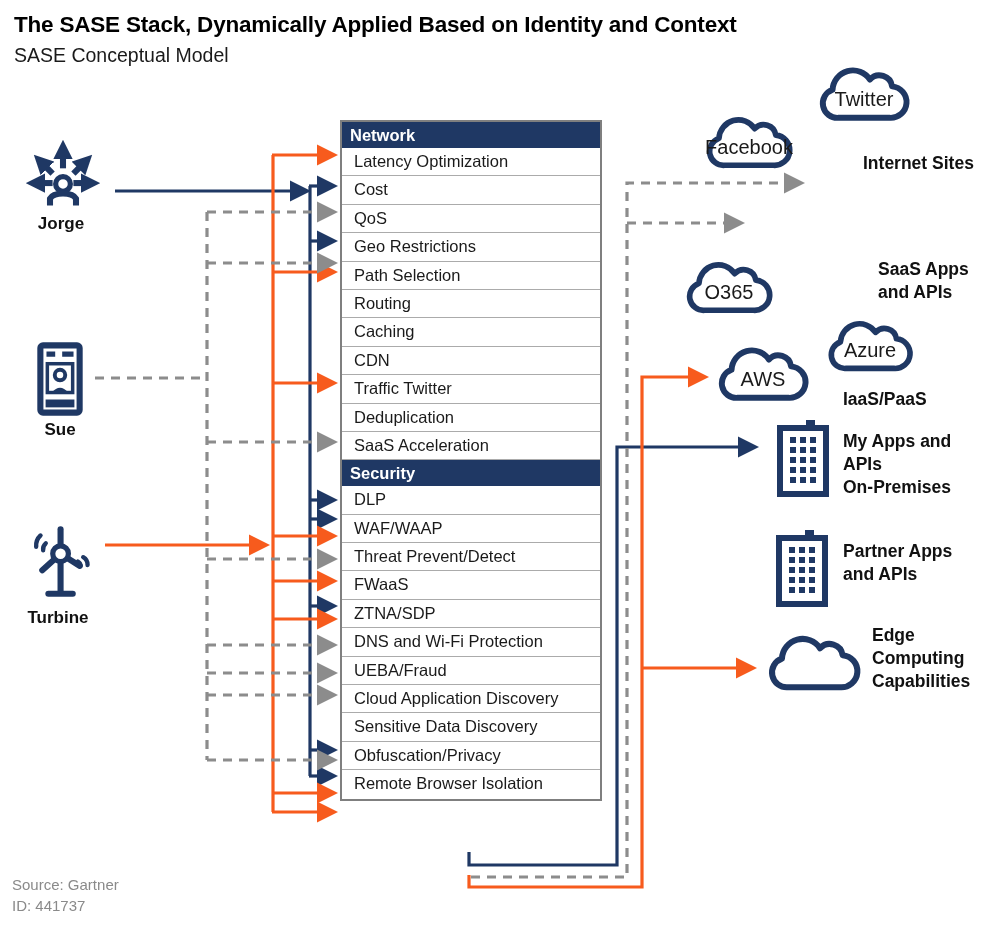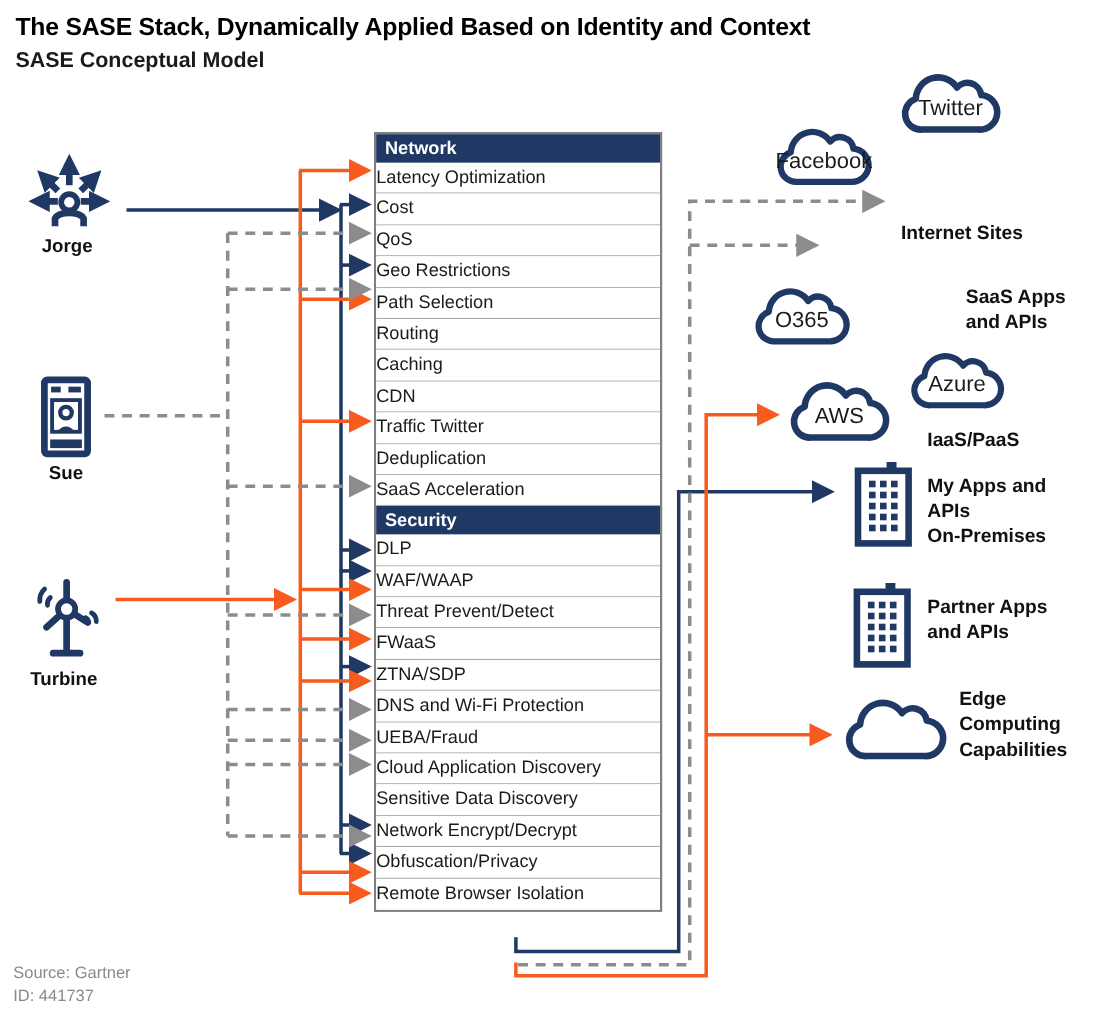--- a/index.html
+++ b/index.html
@@ -1,30 +1,30 @@
 <!DOCTYPE html>
 <html><head>
 <meta charset="utf-8">
 <style>
   html,body{margin:0;padding:0;background:#fff;}
   #canvas{position:relative;width:1000px;height:925px;background:#fff;overflow:hidden;
     font-family:"Liberation Sans",sans-serif;color:#000;}
   .abs{position:absolute;}
   
   #title{left:14px;top:12px;font-size:22.5px;font-weight:bold;letter-spacing:-0.2px;white-space:nowrap;}
-  #subtitle{left:14px;top:44px;font-size:19.5px;color:#1a1a1a;white-space:nowrap;font-weight:bold;}
+  #subtitle{left:14px;top:44px;font-size:19.5px;color:#1a1a1a;white-space:nowrap;}
   
   #source{left:12px;top:874px;font-size:15px;line-height:21px;color:#8a8a8a;}
   
   .entity-label{font-size:17px;font-weight:bold;text-align:center;color:#111;}
   
   #stack{left:340px;top:120px;width:262px;border:2px solid #7f7f7f;background:#fff;box-sizing:border-box;}
   .stack-header{height:26px;line-height:26px;background:#1F3864;color:#fff;font-weight:bold;
     font-size:16.5px;padding-left:8px;box-sizing:border-box;}
-  .stack-row{height:28.4px;line-height:27.4px;font-size:16.5px;padding-left:0;
+  .stack-row{height:28.4px;line-height:27.4px;font-size:16.5px;padding-left:12px;
     border-bottom:1px solid #ababab;box-sizing:border-box;background:#fff;color:#1a1a1a;}
   .stack-row:last-child{border-bottom:none;}
   
   .cloud{position:absolute;}
   .cloud svg{display:block;width:100%;height:100%;}
   .cloud-path{fill:#fff;stroke:#1F3864;stroke-width:7;stroke-linejoin:round;}
   .cloud-label{position:absolute;left:50%;top:57%;transform:translate(-50%,-50%);
     font-size:20px;color:#1a1a1a;white-space:nowrap;}
   
   .group-label{font-size:17.5px;font-weight:bold;line-height:23px;white-space:pre-line;color:#111;}
@@ -167,21 +167,20 @@
       <div class="stack-header">Security</div>
       <div class="stack-row">DLP</div>
       <div class="stack-row">WAF/WAAP</div>
       <div class="stack-row">Threat Prevent/Detect</div>
       <div class="stack-row">FWaaS</div>
       <div class="stack-row">ZTNA/SDP</div>
       <div class="stack-row">DNS and Wi-Fi Protection</div>
       <div class="stack-row">UEBA/Fraud</div>
       <div class="stack-row">Cloud Application Discovery</div>
       <div class="stack-row">Sensitive Data Discovery</div>
-      <div class="stack-row">Network Encrypt/Decrypt</div>
       <div class="stack-row">Obfuscation/Privacy</div>
       <div class="stack-row">Remote Browser Isolation</div>
     </div>
 
   <div class="cloud" style="left:813px;top:60px;width:102px;height:68px;">
     <svg viewBox="0 0 120 80">
         <path class="cloud-path" d="M30 68 A17 17 0 0 1 23 35 A24 24 0 0 1 67 23 A15 15 0 0 1 93 31 A18 18 0 0 1 90 68 Z"></path>
       </svg>
     <span class="cloud-label">Twitter</span>
   </div>
@@ -208,21 +207,21 @@
         <path class="cloud-path" d="M30 68 A17 17 0 0 1 23 35 A24 24 0 0 1 67 23 A15 15 0 0 1 93 31 A18 18 0 0 1 90 68 Z"></path>
       </svg>
     <span class="cloud-label">AWS</span>
   </div>
   <div class="cloud" style="left:762px;top:628px;width:104px;height:70px;">
     <svg viewBox="0 0 120 80">
         <path class="cloud-path" d="M30 68 A17 17 0 0 1 23 35 A24 24 0 0 1 67 23 A15 15 0 0 1 93 31 A18 18 0 0 1 90 68 Z"></path>
       </svg>
   </div>
 
-  <div class="abs group-label" style="left:819px;top:152px;margin-top:48px;">Internet Sites</div>
+  <div class="abs group-label" style="left:863px;top:152px;">Internet Sites</div>
   <div class="abs group-label" style="left:878px;top:258px;">SaaS Apps
 and APIs</div>
   <div class="abs group-label" style="left:843px;top:388px;">IaaS/PaaS</div>
   <div class="abs group-label" style="left:843px;top:430px;">My Apps and
 APIs
 On-Premises</div>
   <div class="abs group-label" style="left:843px;top:540px;">Partner Apps
 and APIs</div>
   <div class="abs group-label" style="left:872px;top:624px;">Edge
 Computing

